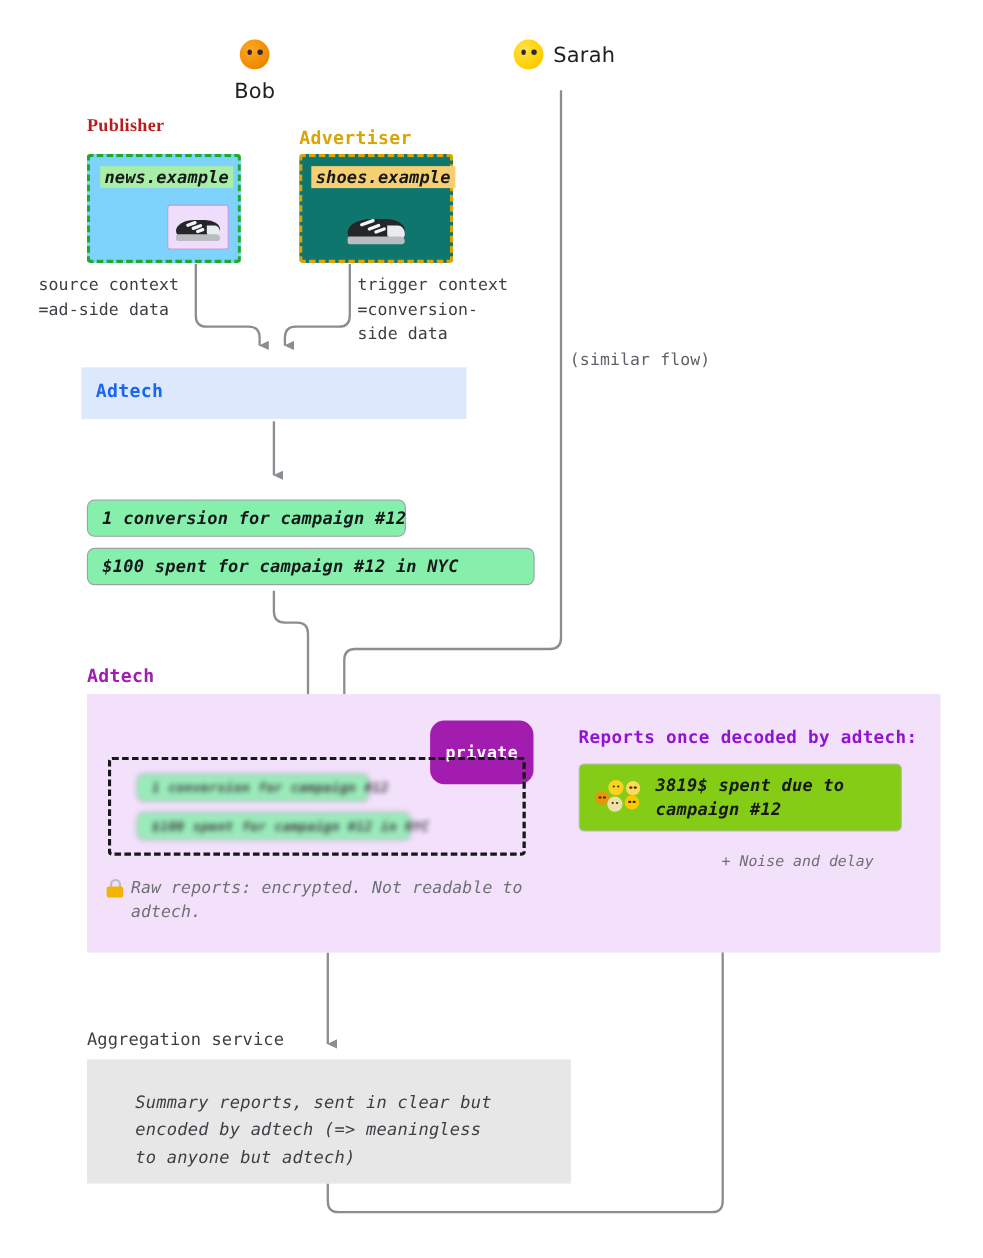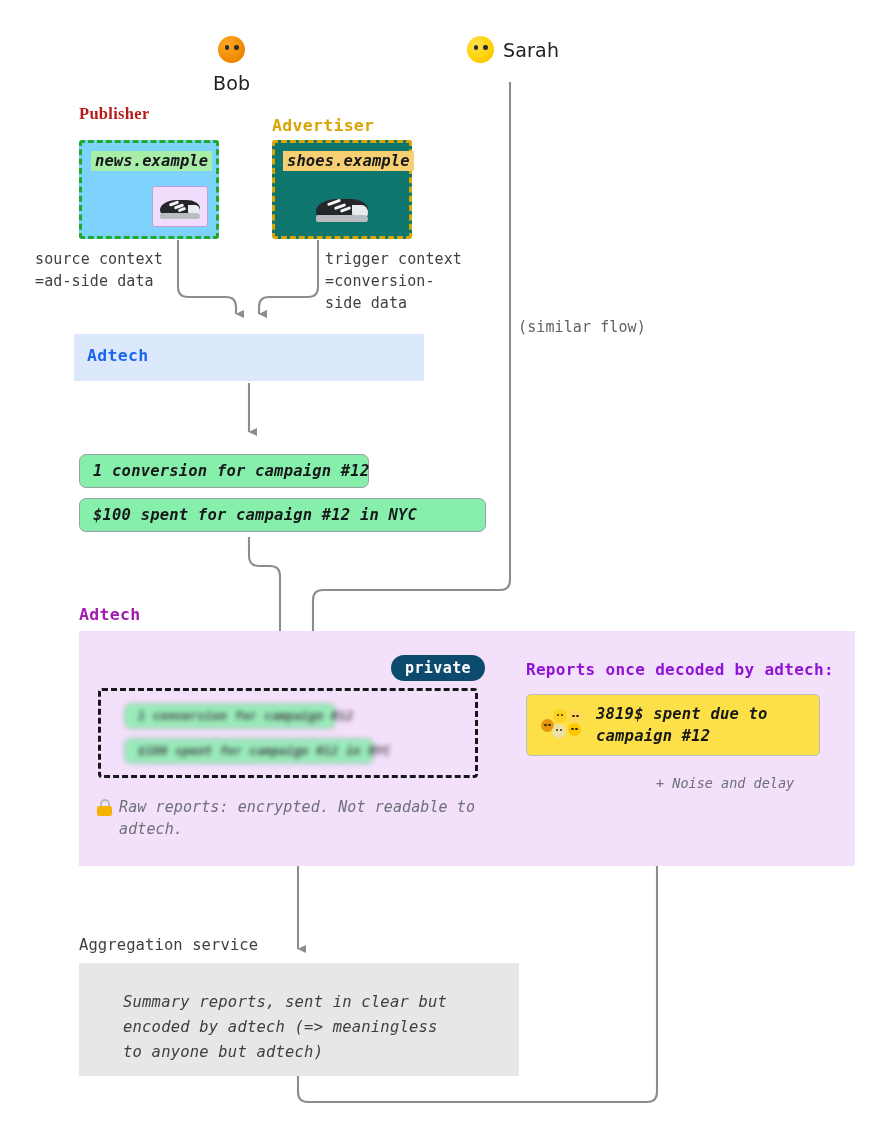--- a/index.html
+++ b/index.html
@@ -50,26 +50,26 @@
   .browser-label{color:#1a66f0;font-size:16.5px;font-weight:bold;letter-spacing:.3px;}
 
   
   .report{box-sizing:border-box;background:#86efac;border:1.4px solid #9aa0a6;
           border-radius:7px;display:flex;align-items:center;
           font-size:15.5px;font-style:italic;font-weight:bold;color:#17181a;
           padding:0 13px;letter-spacing:.2px;white-space:nowrap;}
 
   
   .adtech-panel{background:#f3e0fb;}
-  .private-pill{background:#0c4a6e;color:#fff;border-radius:13px;
-        font-size:15px;font-weight:bold;padding:4px 14px;letter-spacing:.4px;}
+  .private-pill{background:#a21caf;color:#fff;border-radius:13px;
+        font-size:15px;font-weight:bold;padding:20px 14px;letter-spacing:.4px;}
   .dashed-private{box-sizing:border-box;border:3.5px dashed #17181a;border-radius:4px;}
   .blurred{filter:blur(2.6px);opacity:.82;}
   .note{font-size:15px;font-style:italic;color:#6d7075;line-height:1.45;letter-spacing:.1px;}
-  .decoded-box{box-sizing:border-box;background:#fde047;border:1.4px solid #b8bcc2;
+  .decoded-box{box-sizing:border-box;background:#84cc16;border:1.4px solid #b8bcc2;
       border-radius:5px;display:flex;align-items:center;gap:9px;padding:16px 14px;}
   .decoded-text{font-size:15.5px;font-style:italic;font-weight:bold;color:#17181a;
       line-height:1.42;letter-spacing:.2px;}
   .smallnote{font-size:13.5px;font-style:italic;color:#6d7075;}
 
   
   .cluster{position:relative;width:46px;height:34px;flex:0 0 auto;}
   .cface{position:absolute;border-radius:50%;}
   .cface:before,.cface:after{content:"";position:absolute;width:2.2px;height:2.2px;
       border-radius:50%;background:#3a2a00;top:35%;}

